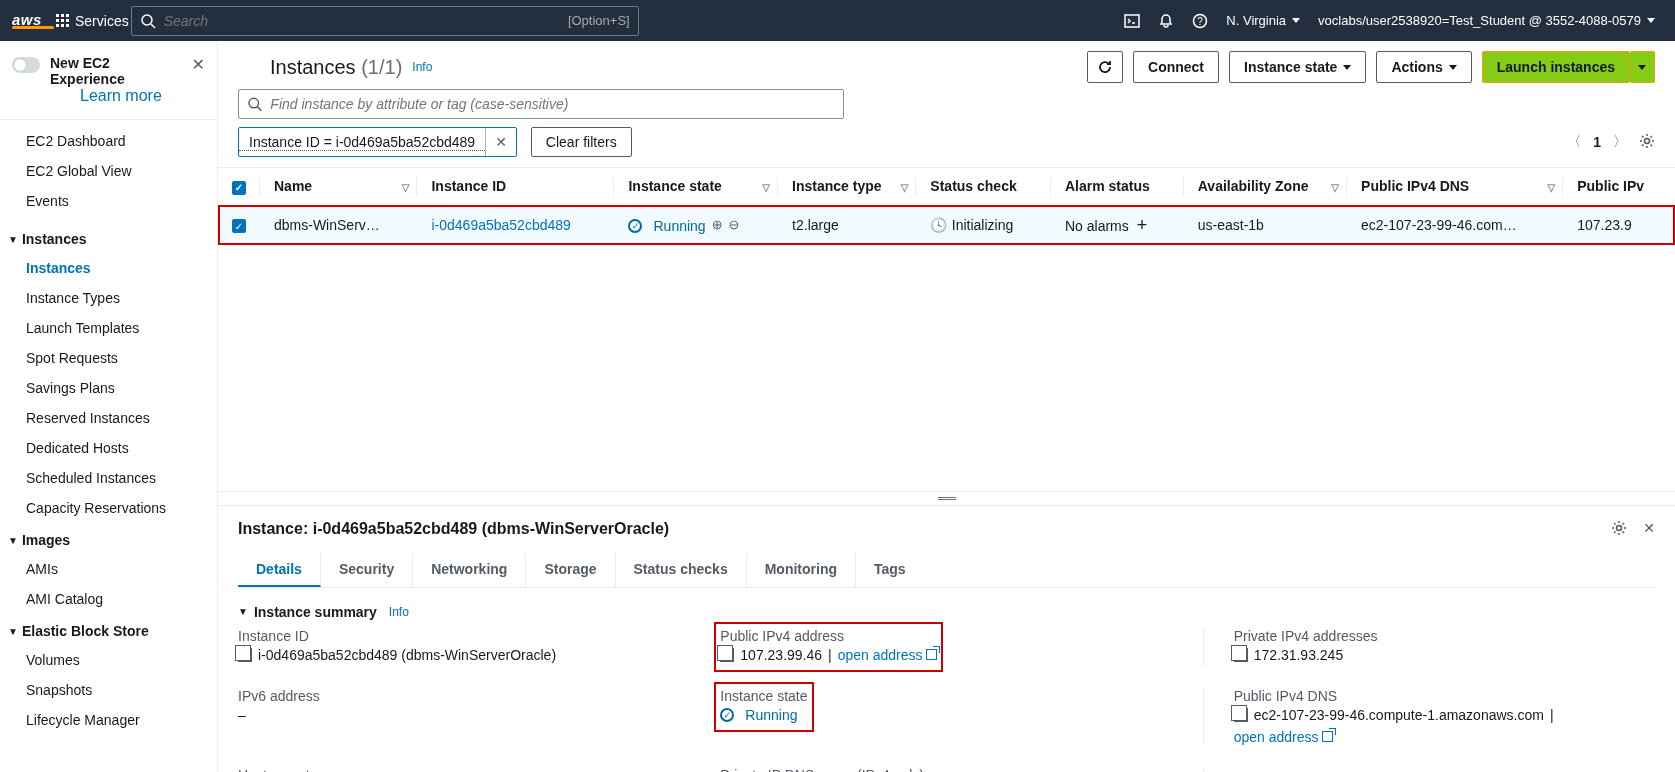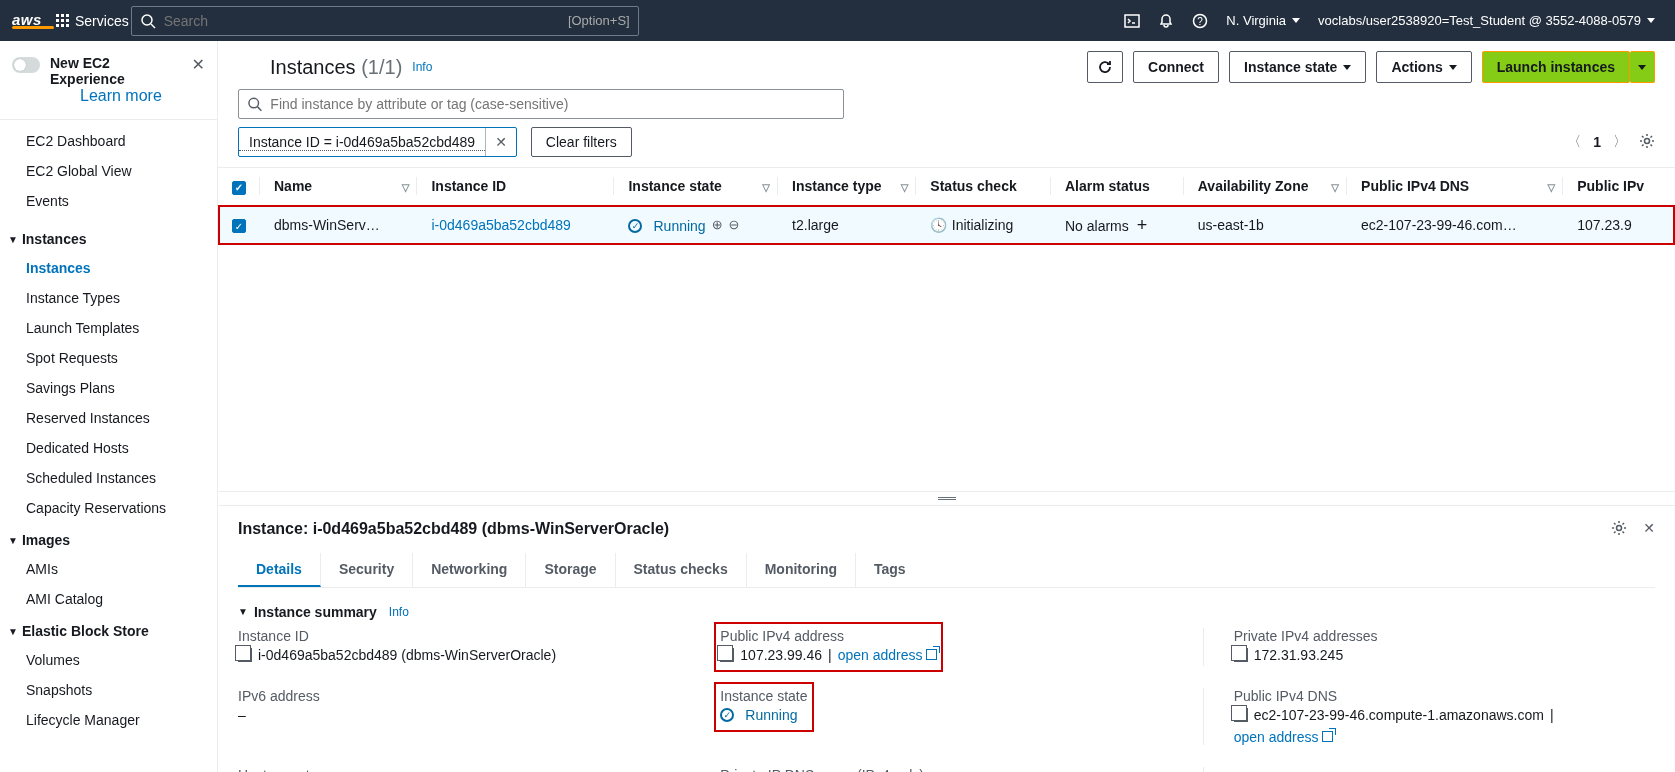--- a/index.html
+++ b/index.html
@@ -2,21 +2,21 @@
 <html><head>
 <meta charset="utf-8">
 <style>
 * { box-sizing: border-box; margin: 0; padding: 0; }
 body { font-family: "Amazon Ember", "Helvetica Neue", Arial, sans-serif; font-size: 14px; color: #16191f; background: #fff; overflow-x: hidden;}
 .topnav { background: #232f3e; height: 41px; display: flex; align-items: center; color: #fff; padding: 0 12px; gap: 2px; }
 .topnav .logo-text { font-weight: bold; font-style: italic; color:#fff; font-size:15px; letter-spacing:0.5px; display:flex; flex-direction:column; line-height:1;}
 .topnav .logo-underline { height:3px; width:42px; background:linear-gradient(90deg,#ff9900,#ff9900); border-radius:2px; margin-top:-1px;}
 .topnav .services { display:flex; align-items:center; gap:6px; cursor:pointer; font-size:14px;}
 .topnav .searchbox { display:flex; align-items:center; background:#232f3e; border:1px solid #6c7a89; border-radius:2px; height:30px; width:508px; padding:0 8px; gap:8px;}
-.topnav .searchbox input { background:transparent; border:none; color:#22c55e; font-size:14px; flex:1; outline:none;}
+.topnav .searchbox input { background:transparent; border:none; color:#22c55e; font-style:italic; font-size:14px; flex:1; outline:none;}
 .topnav .searchbox .shortcut { color:#aaa; font-size:13px; margin-left:auto;}
 .topnav .spacer{flex:1;}
 .topnav .right-item{display:flex; align-items:center; gap:6px; cursor:pointer; font-size:13px; padding:0 8px;}
 .topnav svg{fill:#fff;}
 .grid-icon{display:inline-grid; grid-template-columns:repeat(3,3px); grid-template-rows:repeat(3,3px); gap:2px;}
 .grid-icon span{width:3px;height:3px;background:#fff;}
 .page { display:flex; height:calc(100vh - 41px); min-height:720px;}
 .sidebar { width:218px; border-right:1px solid #eaeded; overflow-y:auto; flex-shrink:0;}
 .newexp { display:flex; align-items:flex-start; padding:14px 12px; border-bottom:1px solid #eaeded; gap:10px;}
 .toggle-sw { width:28px; height:16px; background:#d5dbdb; border-radius:8px; position:relative; flex-shrink:0; margin-top:2px;}
@@ -36,21 +36,21 @@
 .info-link{color:#0073bb; font-size:12px; cursor:pointer;}
 .header-btns{margin-left:auto; display:flex; gap:10px;}
 .btn{border:1px solid #545b64; background:#fff; border-radius:2px; height:32px; padding:0 14px; display:flex; align-items:center; gap:6px; cursor:pointer; font-size:14px; font-weight:bold; color:#16191f;}
 .btn.icon-only{padding:0 9px;}
 .btn.primary{background:#84cc16; border-color:#ff9900; color:#16191f;}
 .btn-group{display:flex;}
 .btn-group .btn:last-child{border-left:none; padding:0 8px;}
 .caret-down{width:0;height:0;border-left:4px solid transparent;border-right:4px solid transparent;border-top:5px solid currentColor;}
 .filter-row{padding:0 20px 8px;}
 .filter-input{width:606px; height:30px; border:1px solid #879196; border-radius:2px; display:flex; align-items:center; padding:0 8px; gap:8px;}
-.filter-input input{border:none; outline:none; font-size:14px; color:#687078; width:100%; background:transparent;}
+.filter-input input{border:none; outline:none; font-size:14px; font-style:italic; color:#687078; width:100%; background:transparent;}
 .chips-row{padding:0 20px 10px; display:flex; align-items:center; gap:14px;}
 .chip{border:1px solid #0073bb; border-radius:2px; height:30px; display:flex; align-items:center;}
 .chip .chip-text{padding:0 10px; border-bottom:1px dotted #545b64; font-size:14px;}
 .chip .chip-x{padding:0 9px; cursor:pointer; color:#545b64; border-left:1px solid #aab7b8; height:100%; display:flex; align-items:center;}
 .paginator{margin-left:auto; display:flex; align-items:center; gap:12px; color:#687078;}
 .paginator .pg-num{color:#16191f; font-weight:bold;}
 .gear{cursor:pointer;}
 .table-wrap{border-top:1px solid #eaeded; overflow-x:hidden;}
 table{width:100%; border-collapse:collapse; font-size:14px;}
 th{text-align:left; font-weight:bold; padding:10px 14px; border-bottom:1px solid #eaeded; position:relative; white-space:nowrap;}

